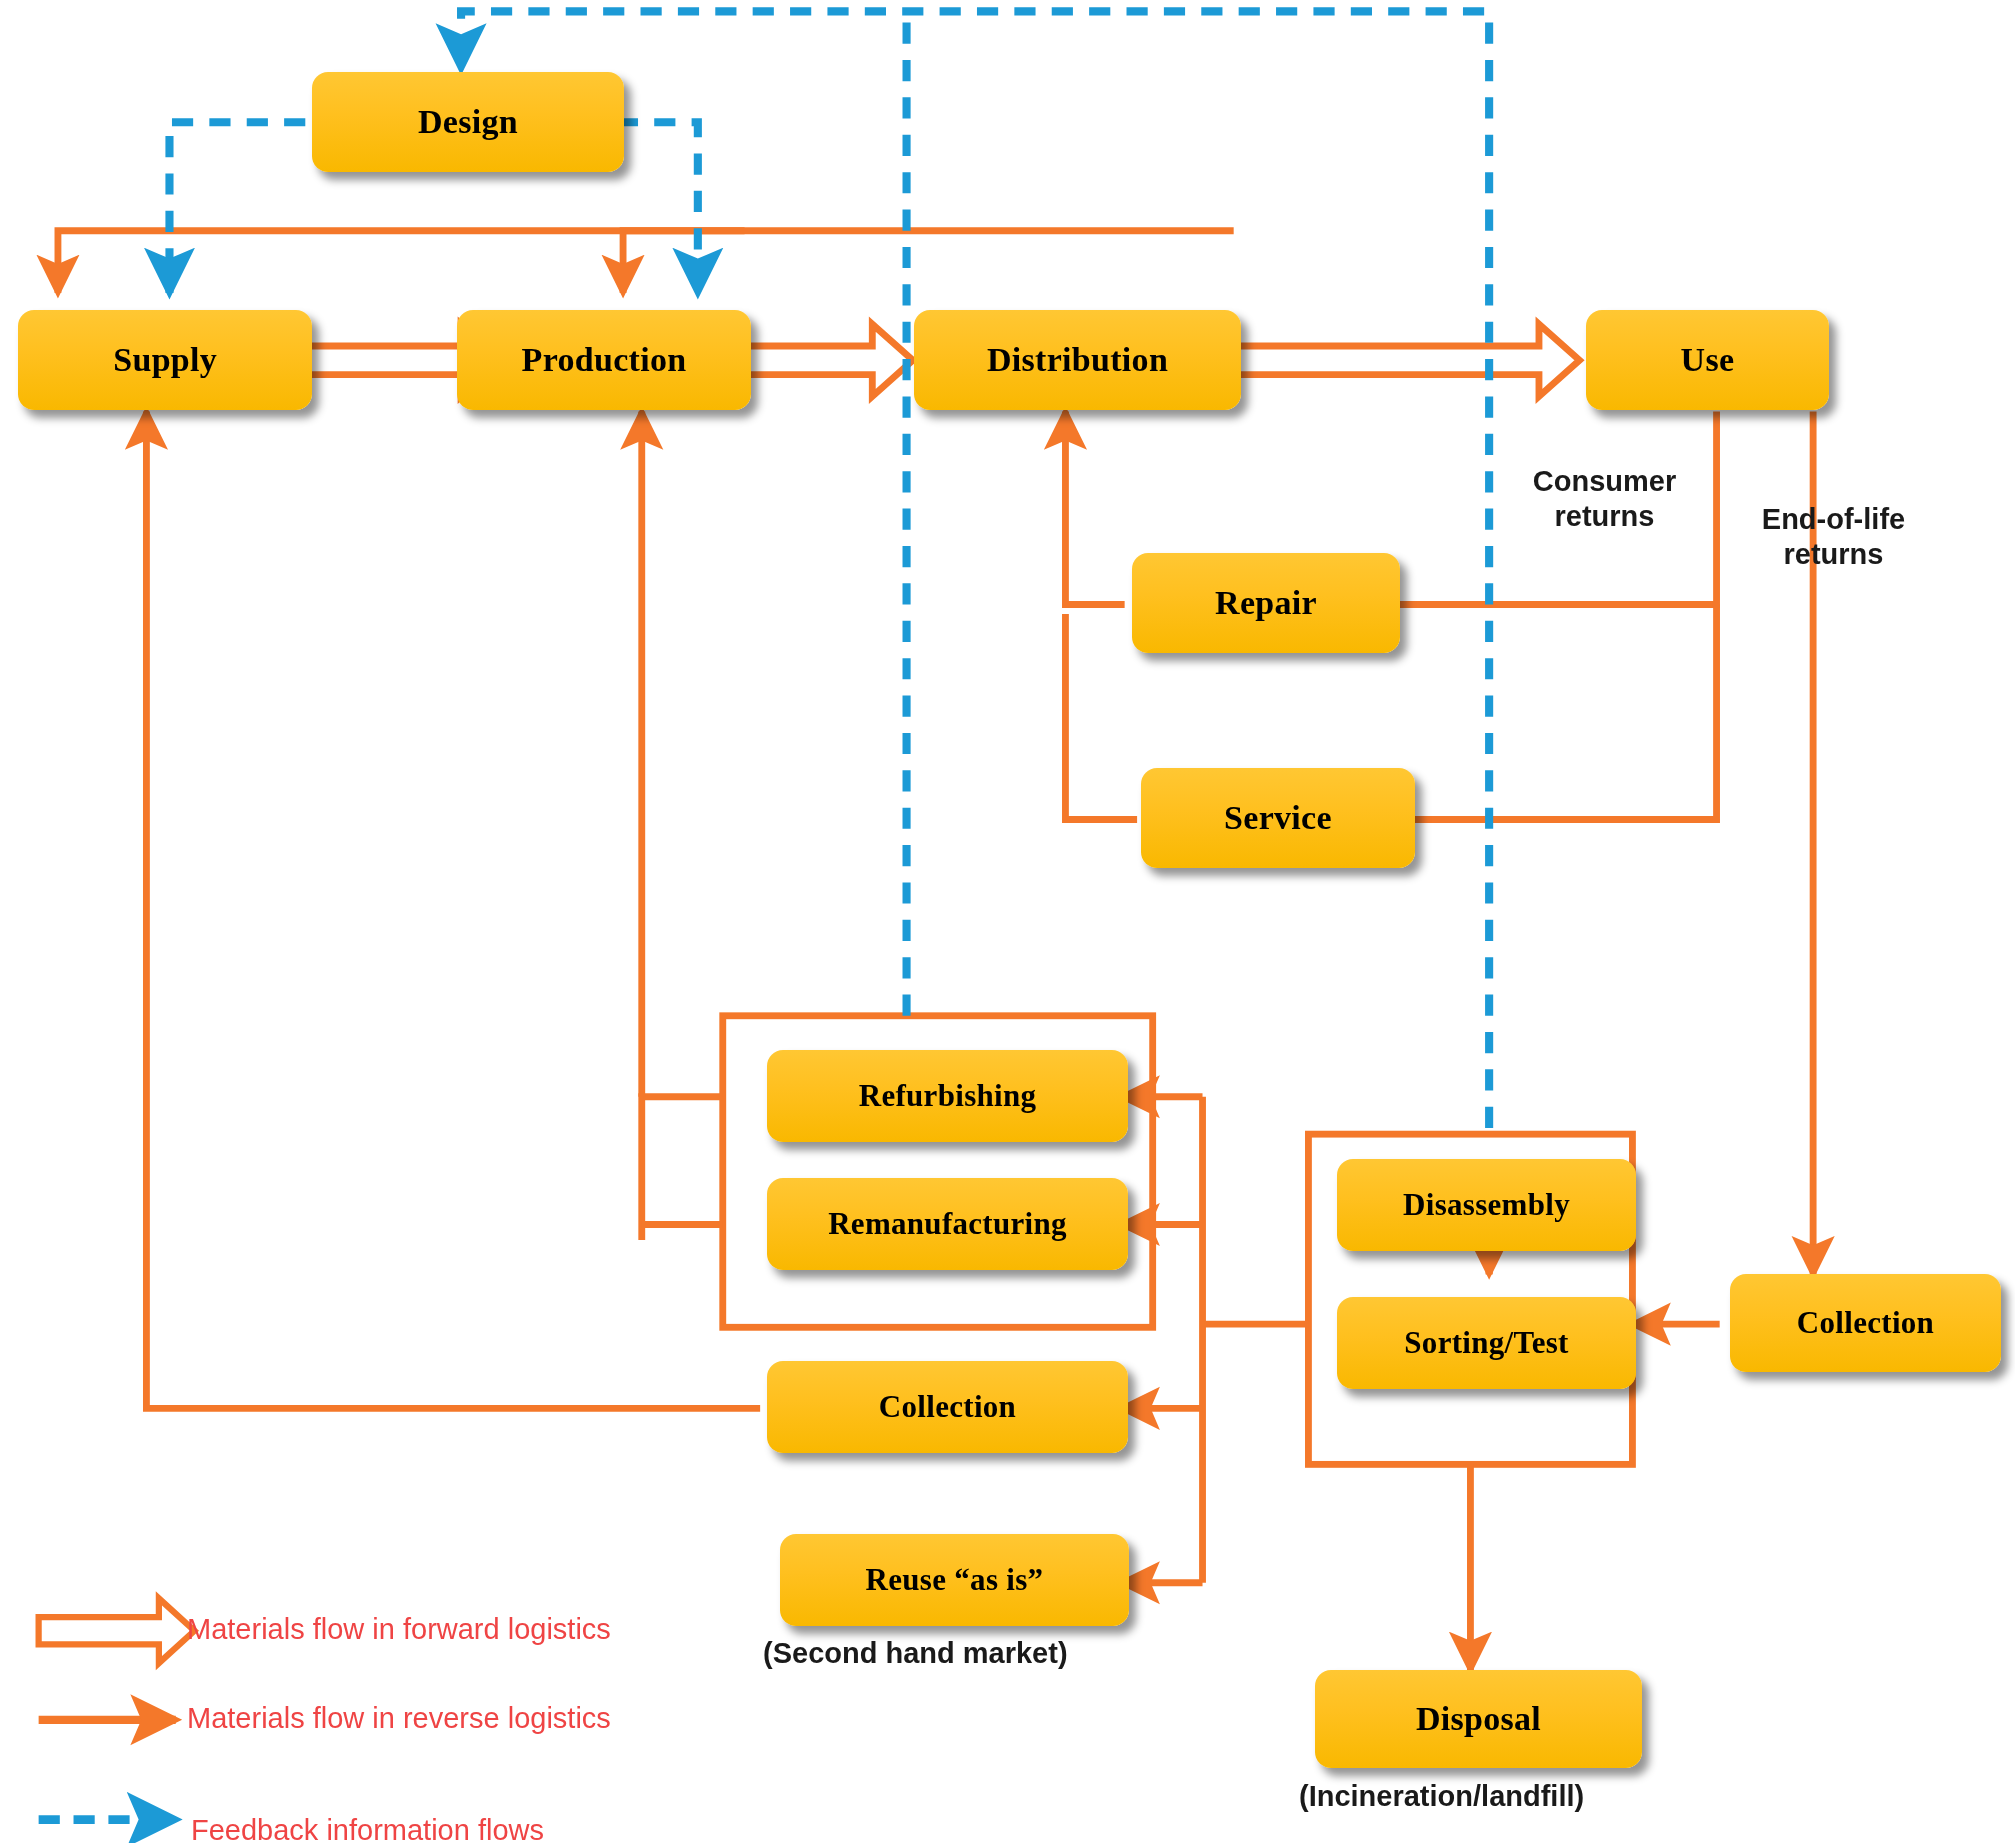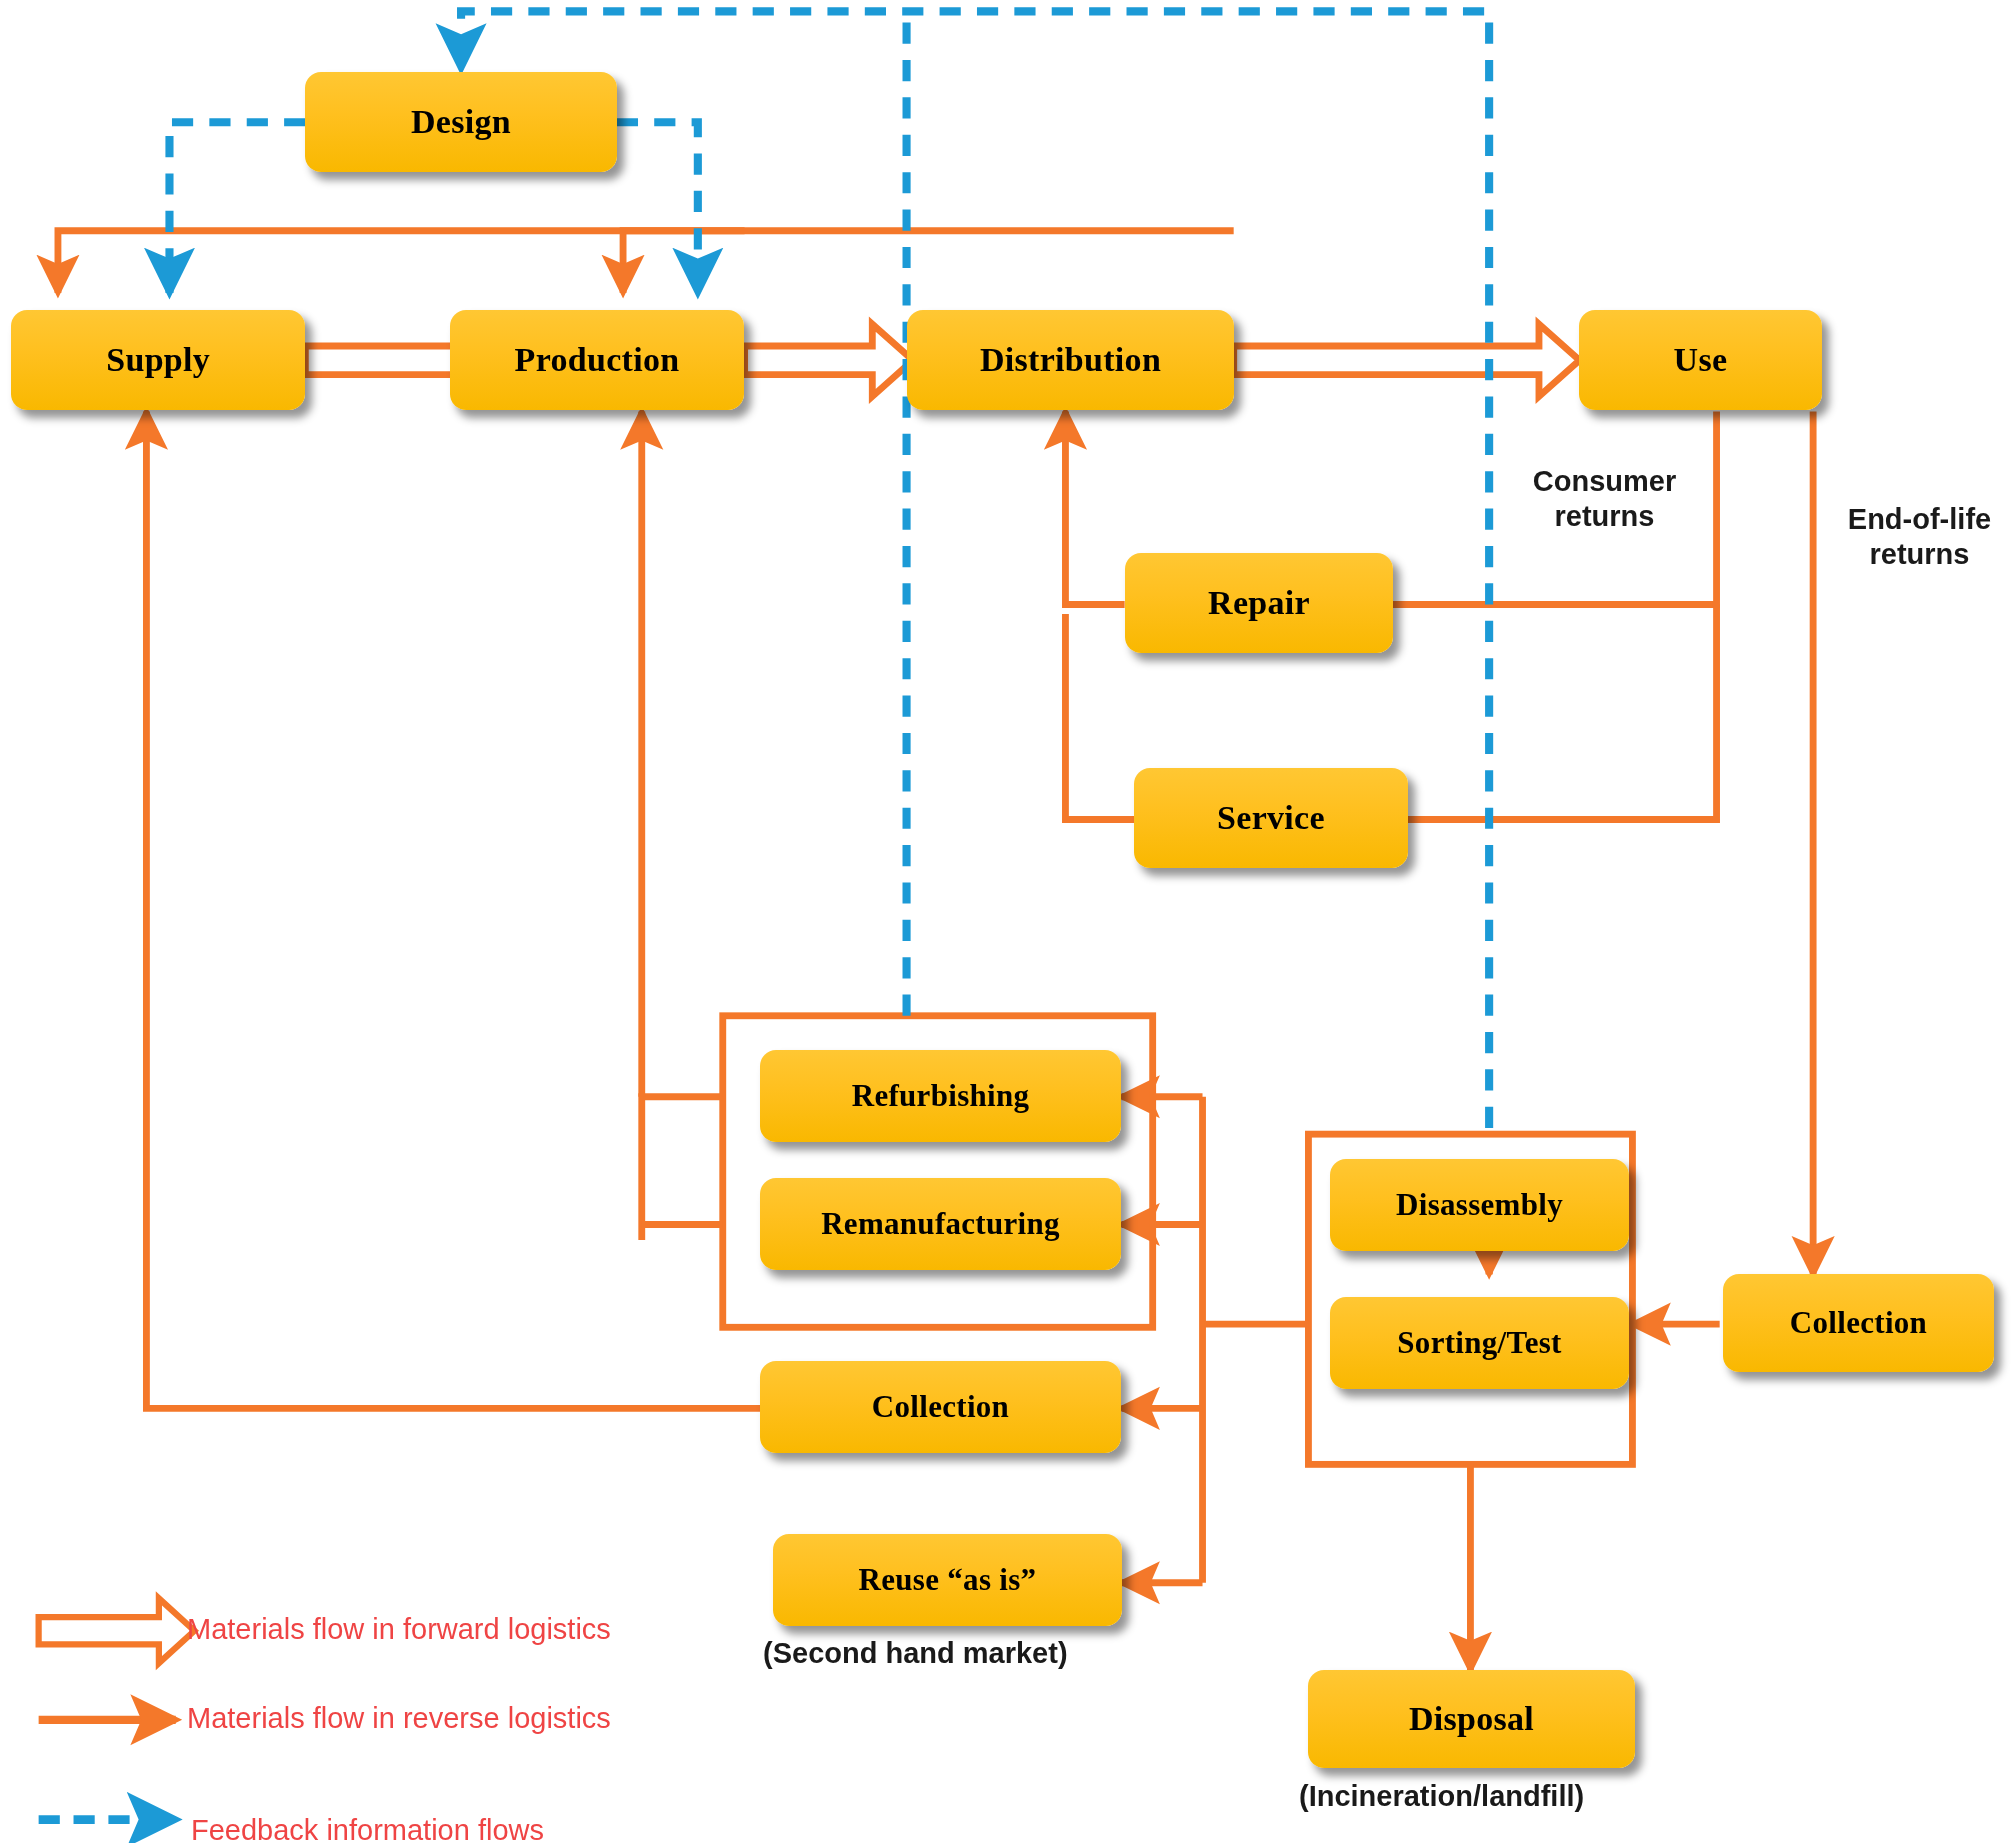--- a/index.html
+++ b/index.html
@@ -30,20 +30,21 @@
     display: flex;
     align-items: center;
     justify-content: center;
     color: #000000;
     font-family: "Liberation Serif", serif;
     font-weight: bold;
     font-size: 34px;
     letter-spacing: 0.3px;
     z-index: 5;
     user-select: none;
+    margin-left: 7px;
   }
   .caption {
     position: absolute;
     font-family: "Liberation Sans", sans-serif;
     font-size: 29px;
     color: #1a1a1a;
     z-index: 6;
     line-height: 1.22;
     white-space: pre-line;
     font-weight: bold;
@@ -171,21 +172,21 @@
 
   <div class="node" style="left:1330px; top:1297px; width:299px; height:92px; font-size:31px;">Sorting/Test</div>
 
   <div class="node" style="left:1723px; top:1274px; width:271px; height:98px; font-size:31px;">Collection</div>
 
   <div class="node" style="left:1308px; top:1670px; width:327px; height:98px;">Disposal</div>
 
   <div class="caption" style="left:1511px; top:464px; width:187px; text-align:center;">Consumer
 returns</div>
 
-  <div class="caption" style="left:1826px; top:502px; width:187px; text-align:center;">End-of-life
+  <div class="caption" style="left:1740px; top:502px; width:187px; text-align:center;">End-of-life
 returns</div>
 
   <div class="caption" style="left:763px; top:1636px;">(Second hand market)</div>
 
   <div class="caption" style="left:1299px; top:1779px;">(Incineration/landfill)</div>
 
   <div class="legend-label" style="left:187px; top:1613px;">Materials flow in forward logistics</div>
 
   <div class="legend-label" style="left:187px; top:1702px;">Materials flow in reverse logistics</div>
 

